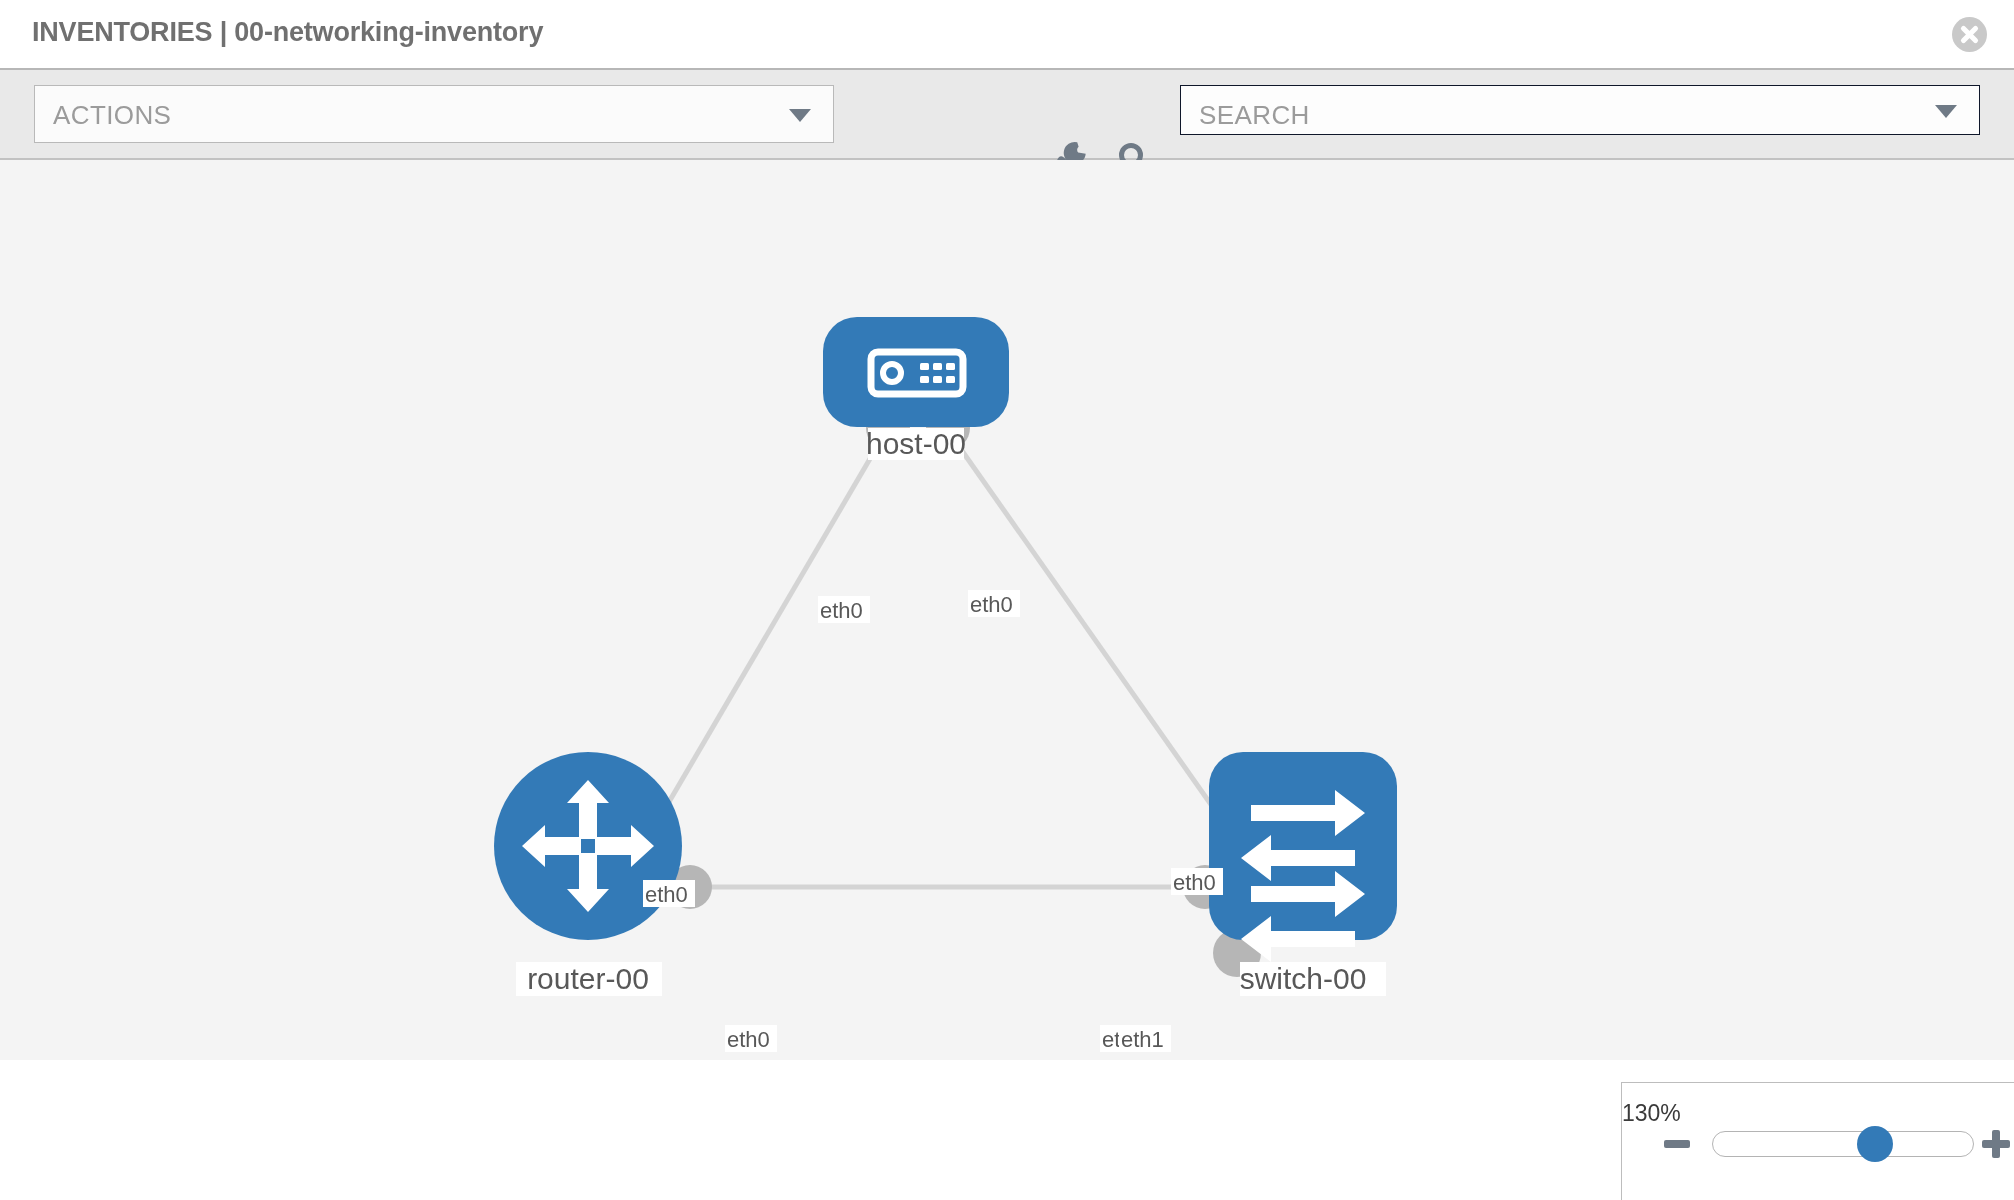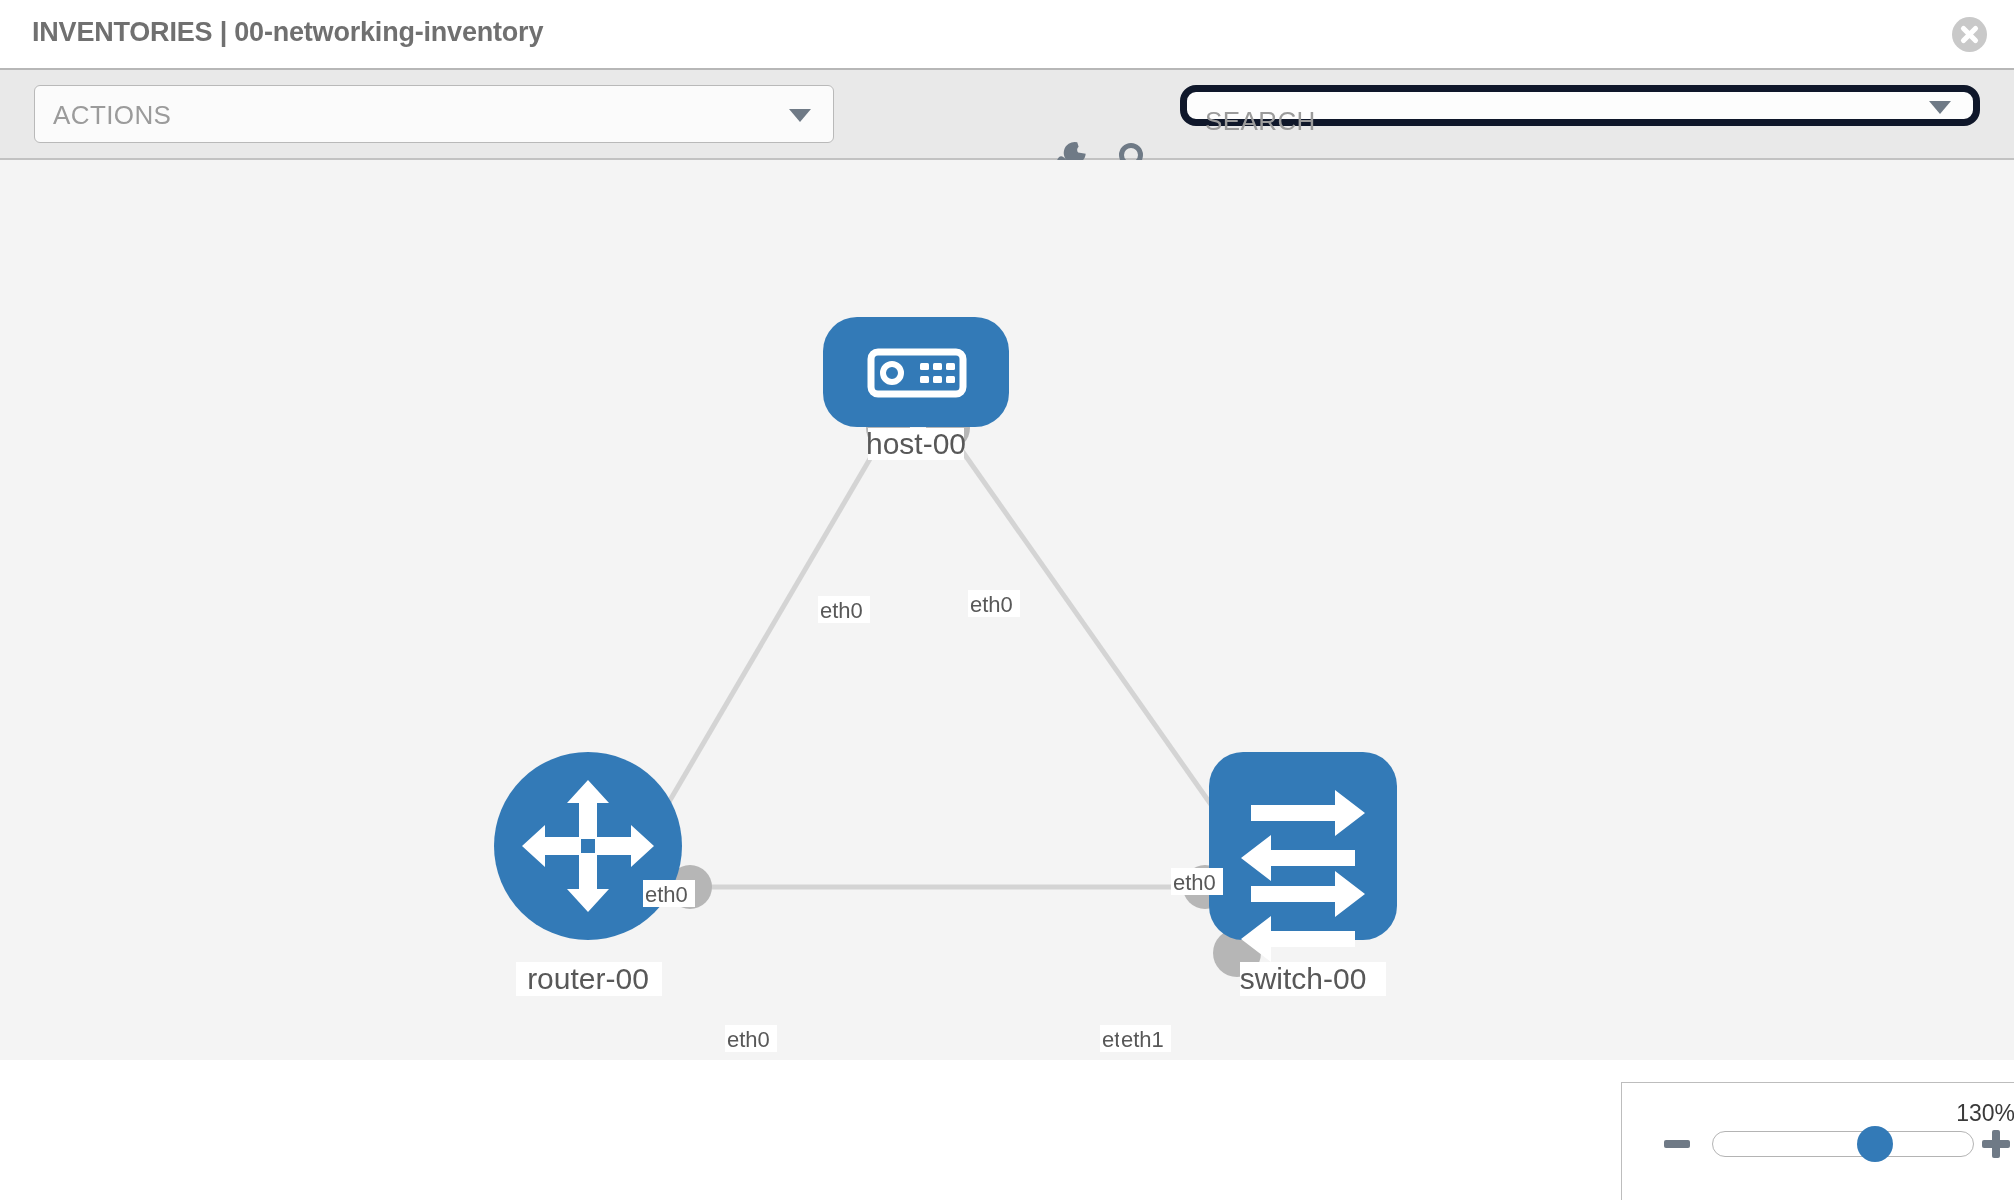--- a/index.html
+++ b/index.html
@@ -55,21 +55,21 @@
     box-sizing: border-box;
   }
   #actions-select {
     position: absolute;
     left: 34px;
     top: 15px;
     width: 800px;
     height: 58px;
     background: #fbfbfb;
     border: 1px solid #b9b9b9;
-    border-radius: 6px;
+    border-radius: 0;
     box-sizing: border-box;
   }
   #actions-select .sel-label {
     position: absolute;
     left: 18px;
     top: 14px;
     font-size: 26px;
     color: #9b9b9b;
     letter-spacing: 0.4px;
   }
@@ -99,24 +99,24 @@
     width: 44px;
     height: 44px;
     transform: translateY(-50%);
     cursor: pointer;
   }
   #search-select {
     position: absolute;
     left: 1180px;
     top: 15px;
     width: 800px;
-    height: 41px;
+    height: 50px;
     background: #fdfdfd;
-    border: 7px solid #0f172a;
-    border-radius: 16px;
+    border: 1px solid #0f172a;
+    border-radius: 0;
     box-sizing: border-box;
   }
   #search-select .sel-label {
     position: absolute;
     left: 18px;
     top: 14px;
     font-size: 26px;
     color: #9b9b9b;
     letter-spacing: 0.4px;
   }
@@ -169,21 +169,21 @@
     border: 1px solid #bdbdbd;
     border-right: none;
     border-bottom: none;
     box-sizing: border-box;
   }
   #zoom-level-label {
     position: absolute;
     left: 0;
     top: 17px;
     width: 393px;
-    text-align: right;
+    text-align: left;
     font-size: 23px;
     color: #3a3a3a;
   }
   #zoom-out-button {
     position: absolute;
     left: 42px;
     top: 57px;
     width: 26px;
     height: 8px;
     background: #6f7a86;

